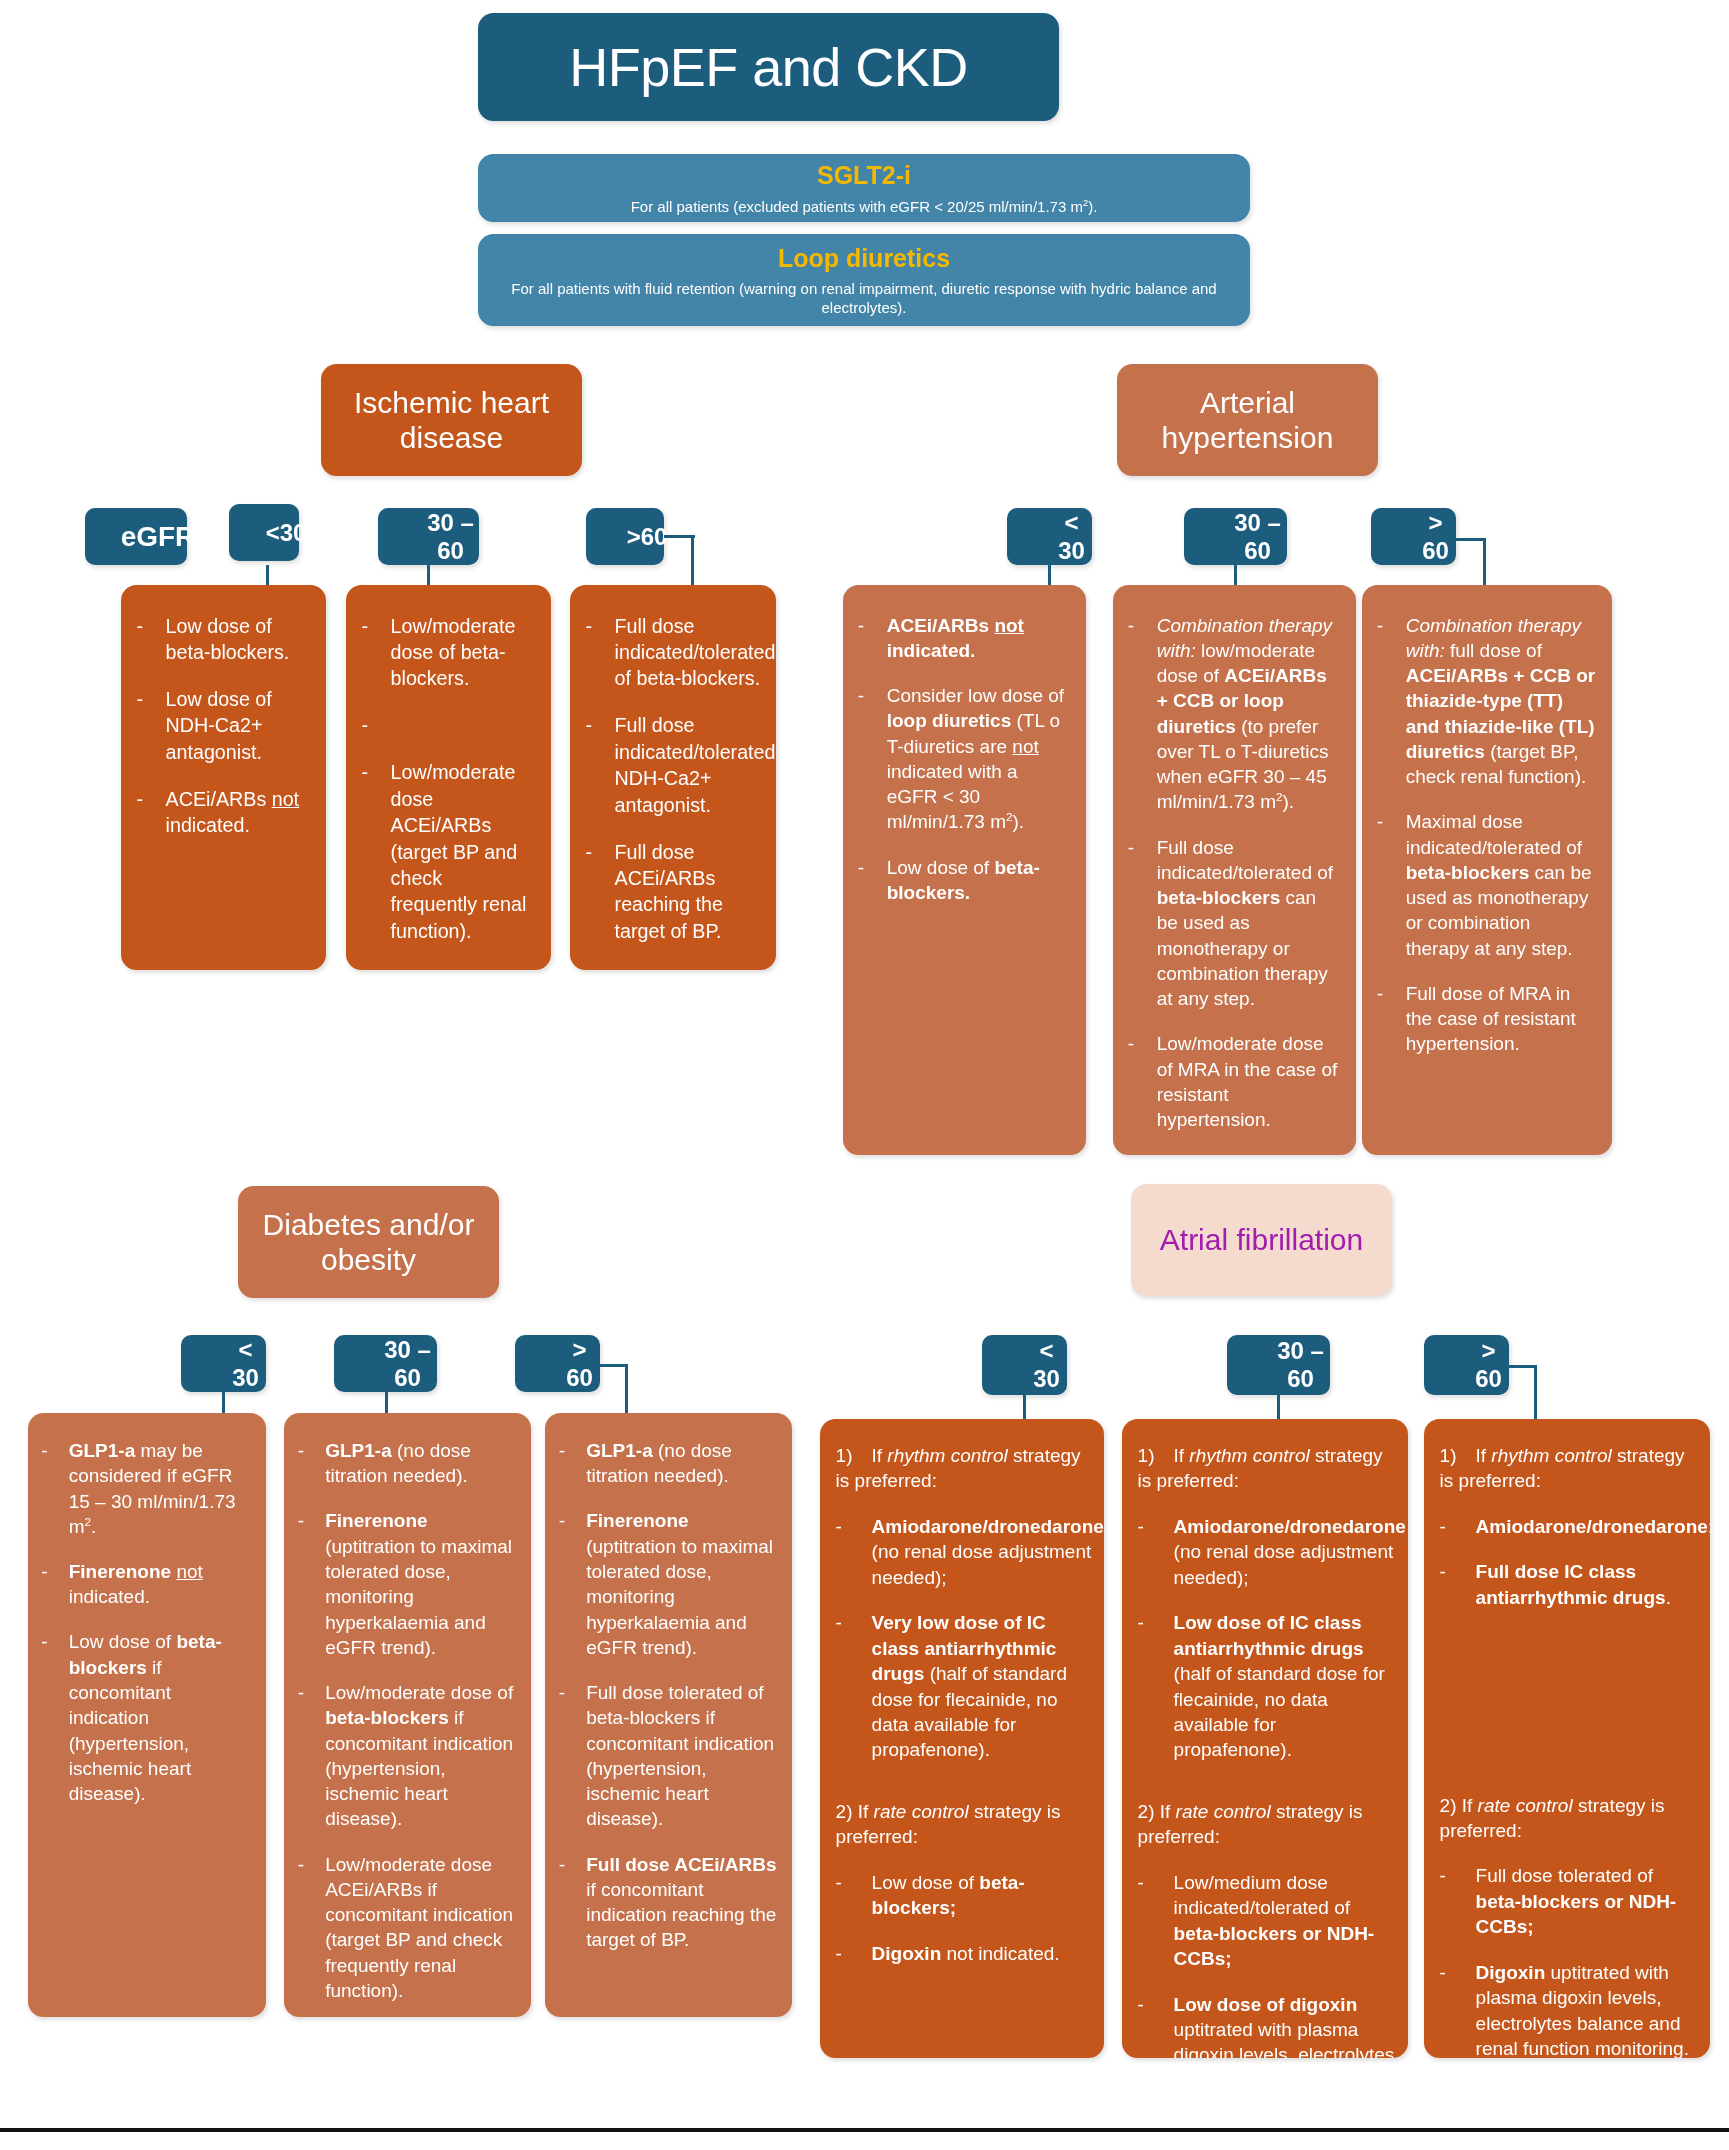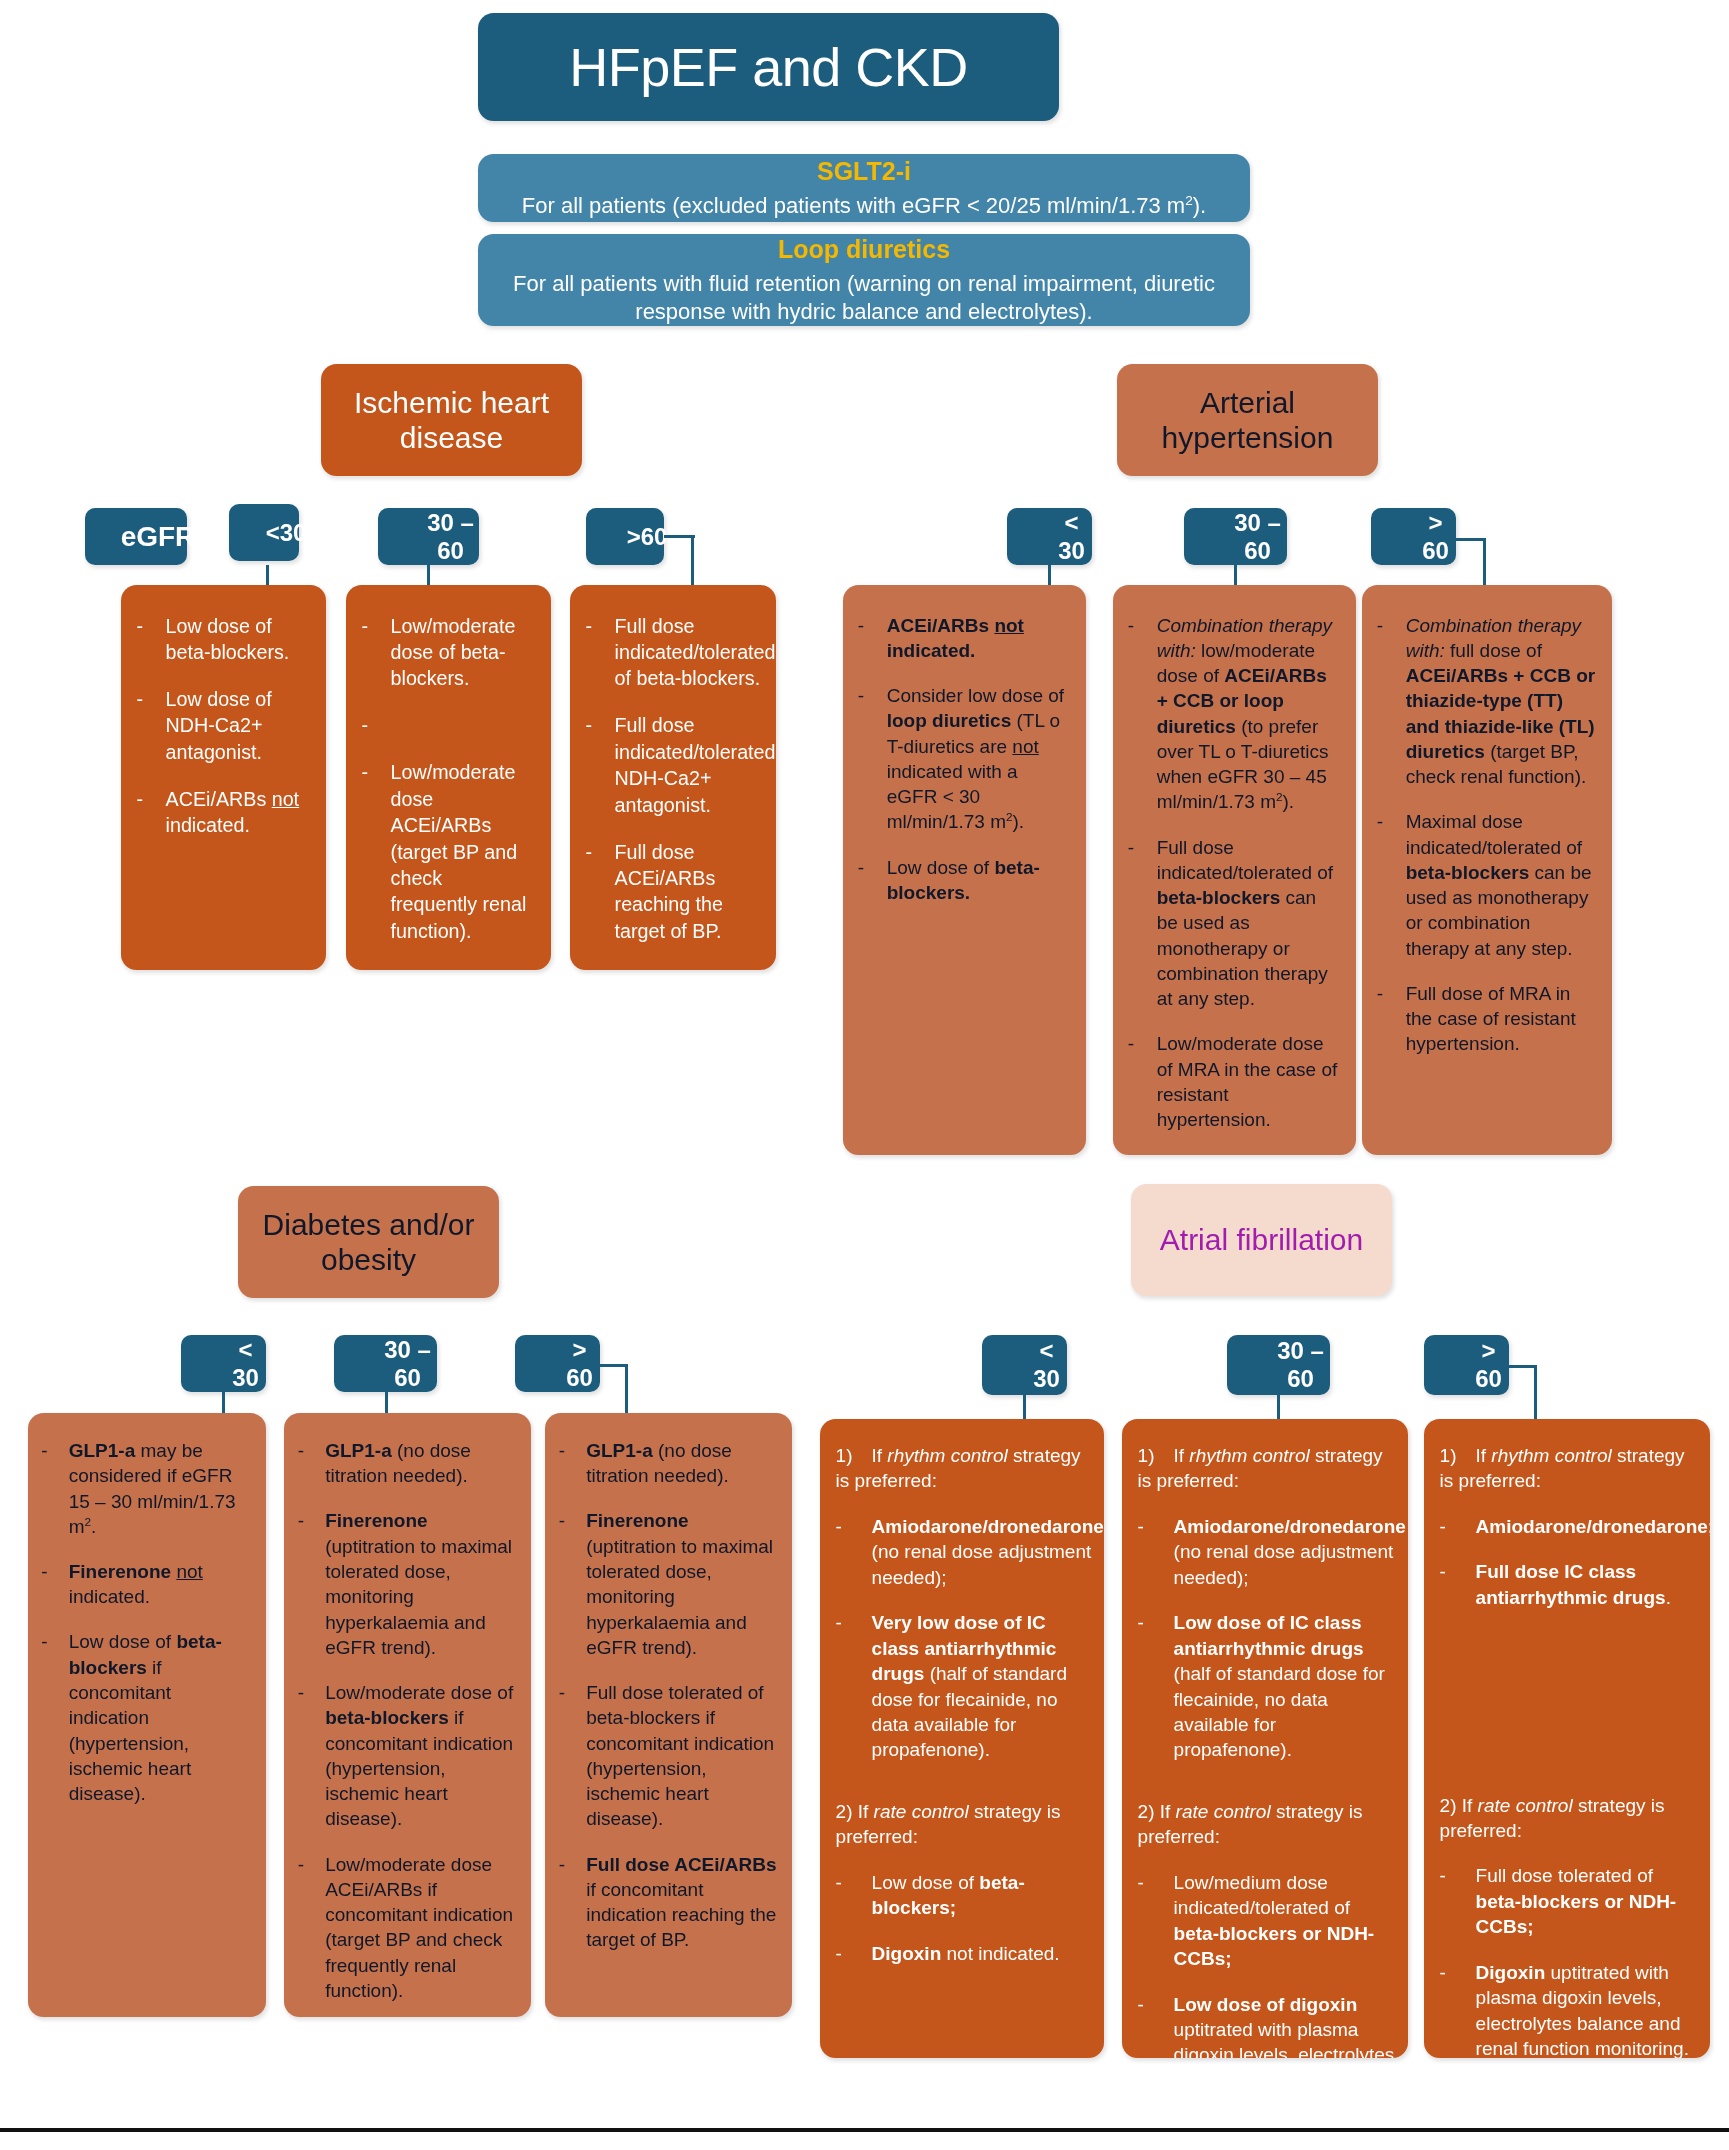--- a/index.html
+++ b/index.html
@@ -8,30 +8,30 @@
   #page{position:relative;width:1729px;height:2151px;background:#fff;overflow:hidden;}
 
   
   .box{position:absolute;box-sizing:border-box;border-radius:15.6px;
        box-shadow:1.4px 2.7px 4.6px rgba(0,0,0,.12);}
   .sq{border-radius:10px;}
 
   .c-dblue{background:#1c5d7e;color:#fff;}
   .c-mblue{background:#4385a8;color:#fff;}
   .c-dorange{background:#c4561c;color:#fff;}
-  .c-morange{background:#c5724c;color:#0f172a;}
+  .c-morange{background:#c5724c;color:#ffffff;}
   .c-pink{background:#f4dbcd;color:#a21caf;}
 
   .title{display:flex;align-items:center;justify-content:center;text-align:center;
          font-size:54px;font-weight:400;letter-spacing:-0.5px;}
 
   .banner{display:flex;flex-direction:column;align-items:center;justify-content:center;
           text-align:center;padding:6.4px 18.3px;}
   .banner .bhead{font-size:25px;font-weight:700;color:#f5b800;line-height:1.2;margin-bottom:6.4px;}
-  .banner .bsub{font-size:22px;font-weight:400;line-height:1.28;color:#fff;}
+  .banner .bsub{font-size:15px;font-weight:400;line-height:1.28;color:#fff;}
 
   .cathead{display:flex;align-items:center;justify-content:center;text-align:center;
            font-size:30px;font-weight:400;line-height:1.18;padding:0 12px;}
 
   .gfr{display:flex;align-items:center;justify-content:center;text-align:center;
        font-size:24px;font-weight:700;padding-left:44px;}
   .gfr.lab{font-size:28px;}
 
   
   .card{position:absolute;box-sizing:border-box;border-radius:15.6px;

